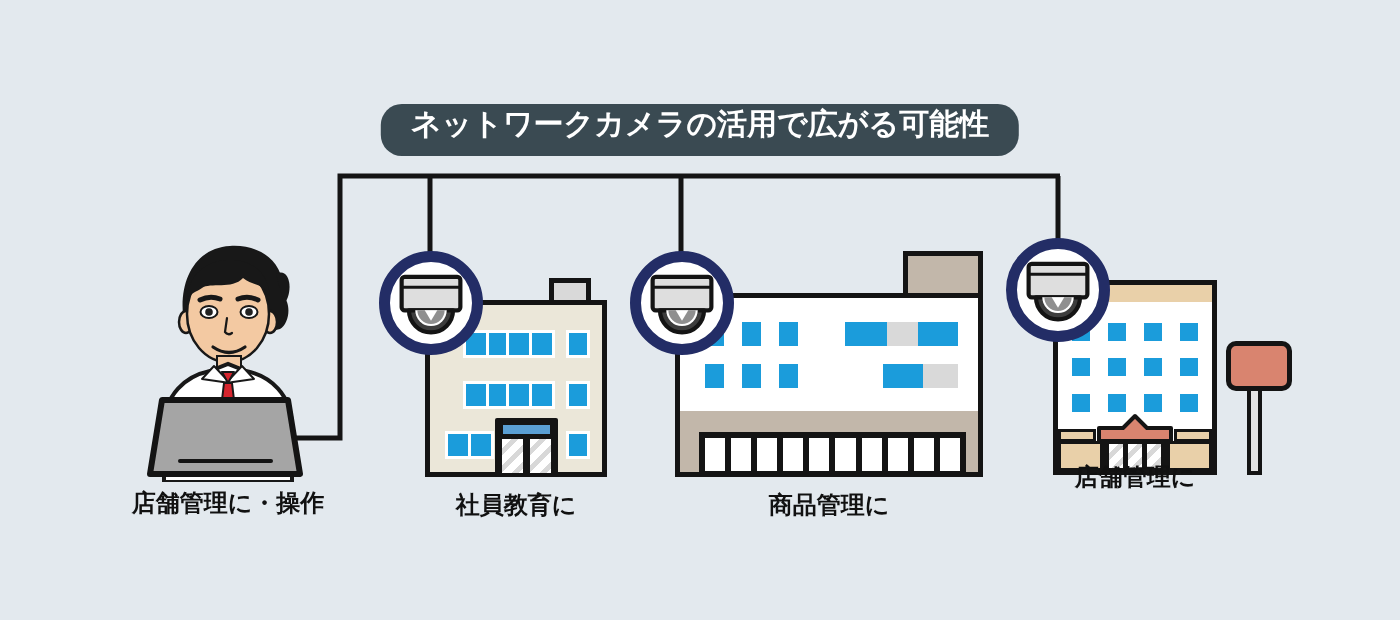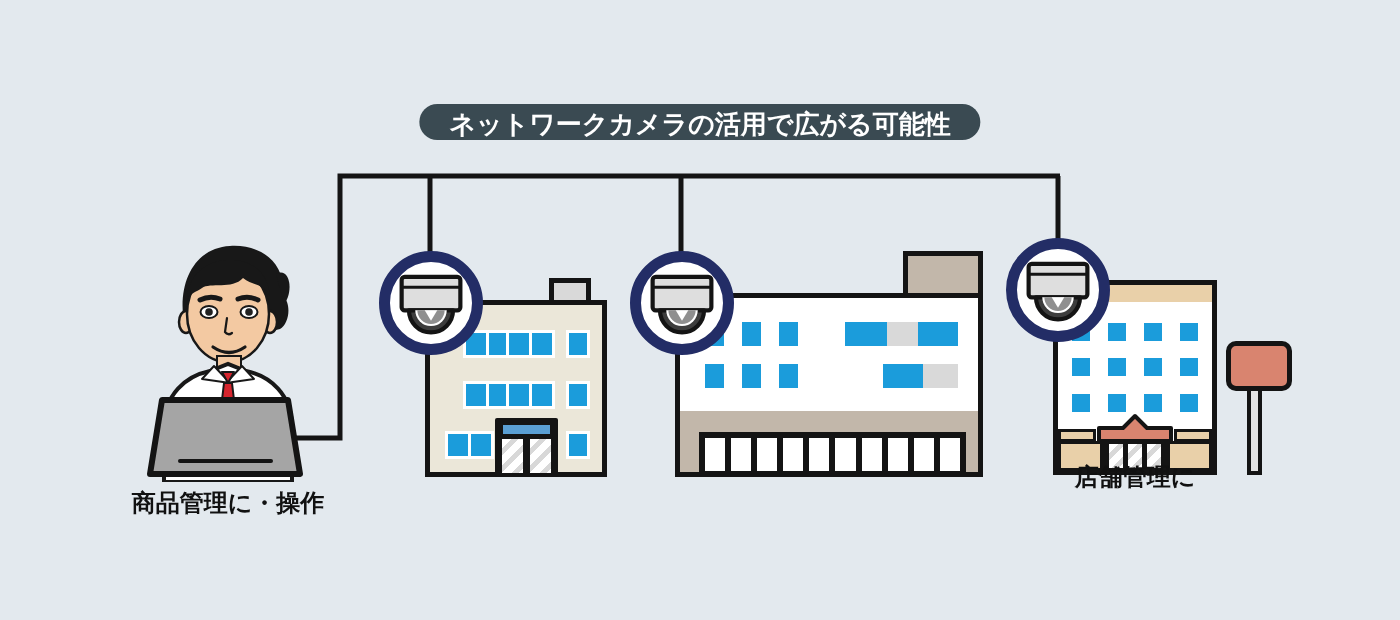--- a/index.html
+++ b/index.html
@@ -9,23 +9,23 @@
   }
   #scene{
     position:relative;
     width:1400px;height:620px;
     background:var(--background,#e3e9ee);
     overflow:hidden;
   }
   
   .banner{
     position:absolute;top:104px;left:50%;transform:translateX(-50%);
-    height:36px;line-height:40px;padding:0 30px;
+    height:52px;line-height:40px;padding:0 30px;
     background:var(--banner,#3a4a52);color:#fff;
-    font-size:26px;font-weight:bold;border-radius:21px;white-space:nowrap;
+    font-size:30px;font-weight:bold;border-radius:21px;white-space:nowrap;
   }
   
   svg.lines{position:absolute;left:0;top:0;}
   svg.lines path{fill:none;stroke:var(--line,#141414);stroke-width:5;}
   
   .abs{position:absolute;box-sizing:border-box;}
   .block{position:absolute;box-sizing:border-box;border:5px solid var(--line,#141414);}
   .roofbox{background:var(--roof-gray,#d9d9d9);}
   .b1-main{background:var(--cream,#ebe7d9);}
   .b2-main,.b3-main{background:#fff;}
@@ -239,16 +239,18 @@
       <rect x="13" y="16" width="56" height="32" rx="3" fill="var(--camera-body,#dedede)" stroke="#141414" stroke-width="4"></rect>
       <line x1="13" y1="26" x2="69" y2="26" stroke="#141414" stroke-width="3"></line>
       <path d="M20,48 a21,21 0 0 0 42,0 Z" fill="var(--dome-dark,#3d3d3d)" stroke="#141414" stroke-width="4" stroke-linejoin="round"></path>
       <path d="M26,48 a15,15 0 0 0 30,0 Z" fill="#fff"></path>
       <path d="M28,48 a13,13 0 0 0 26,0 Z" fill="#8f8f8f"></path>
       <polygon points="35,48 47,48 41,58" fill="#fff"></polygon>
     </svg>
   </div>
 
   <div class="banner">ネットワークカメラの活用で広がる可能性</div>
-  <div class="caption" style="left:228px;top:487px">商品管理に・操作</div>
+  <div class="caption" style="left:228px;top:487px">店舗管理に・操作</div>
+  <div class="caption" style="left:516px;top:489px">社員教育に</div>
+  <div class="caption" style="left:829px;top:489px">商品管理に</div>
   <div class="caption" style="left:1135px;top:461px">店舗管理に</div>
 
 </div>
 
 </body></html>

